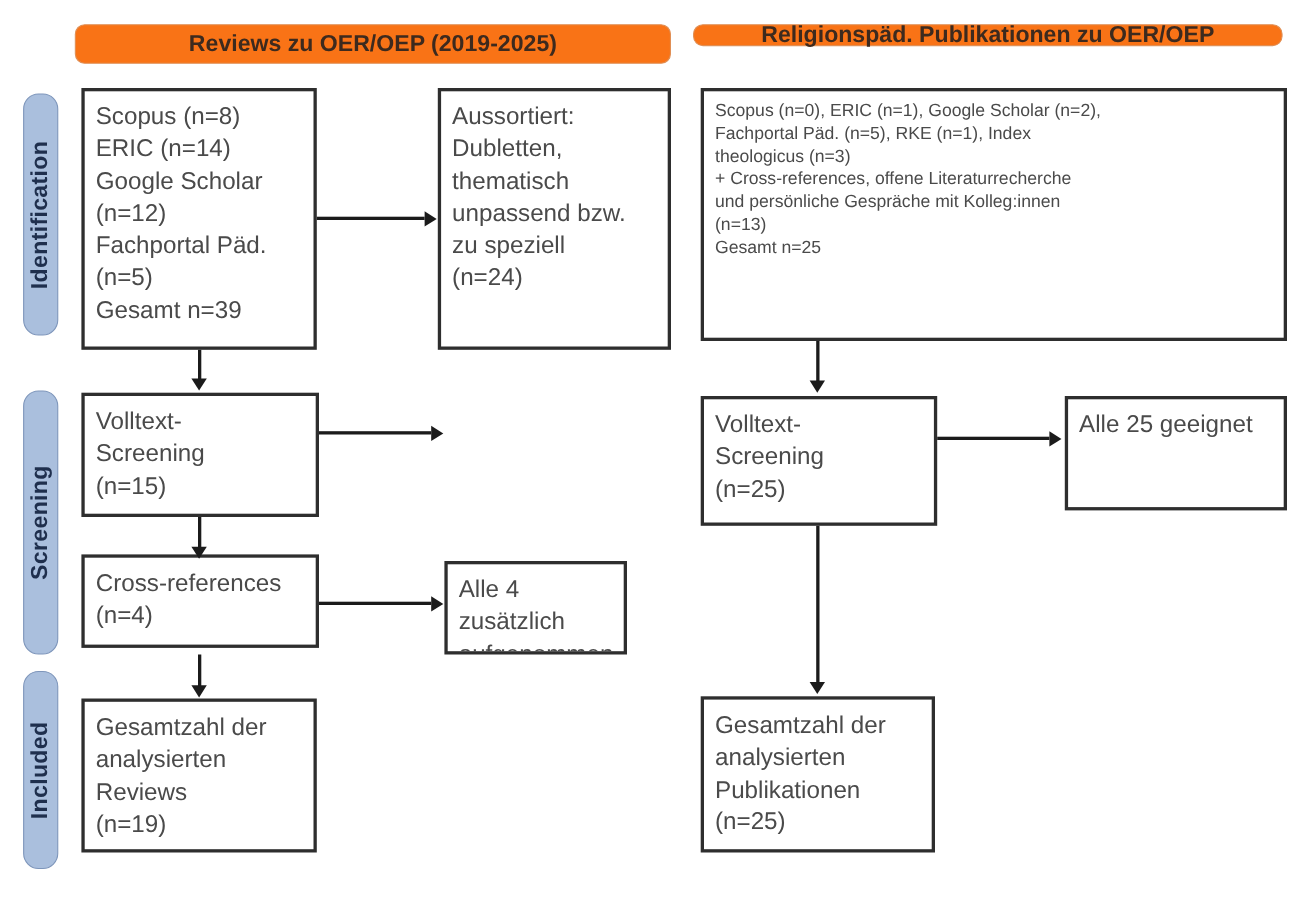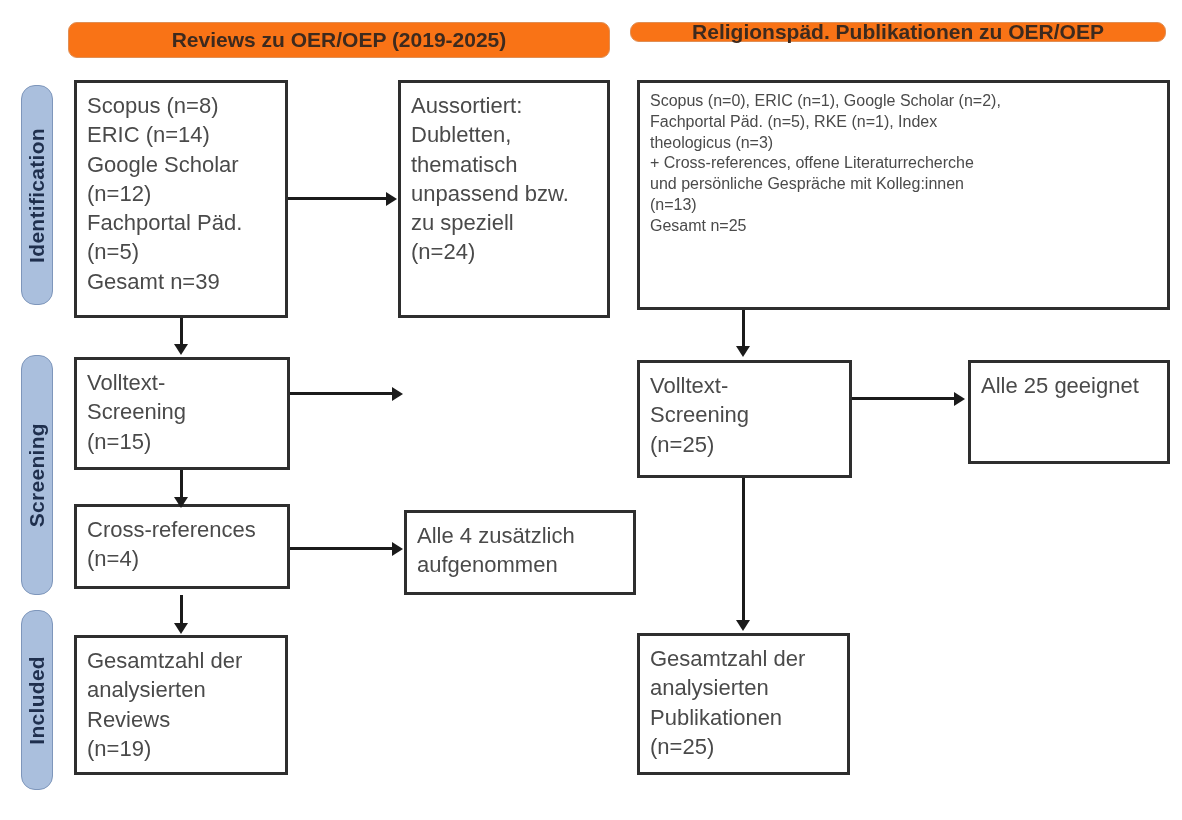--- a/index.html
+++ b/index.html
@@ -137,21 +137,21 @@
 (n=24)</div>
 
   <div class="flow-box" style="left:74px; top:357px; width:216px; height:113px;">Volltext-
 Screening
 (n=15)</div>
 
 
   <div class="flow-box" style="left:74px; top:504px; width:216px; height:85px;">Cross-references
 (n=4)</div>
 
-  <div class="flow-box" style="left:404px; top:510px; width:232px; height:85px;">Alle 4 zusätzlich
+  <div class="flow-box" style="left:404px; top:510px; width:166px; height:85px;">Alle 4 zusätzlich
 aufgenommen</div>
 
   <div class="flow-box" style="left:74px; top:635px; width:214px; height:140px;">Gesamtzahl der
 analysierten
 Reviews
 (n=19)</div>
 
   <div class="flow-box wide" style="left:637px; top:80px; width:533px; height:230px;">Scopus (n=0), ERIC (n=1), Google Scholar (n=2),
 Fachportal Päd. (n=5), RKE (n=1), Index
 theologicus (n=3)

